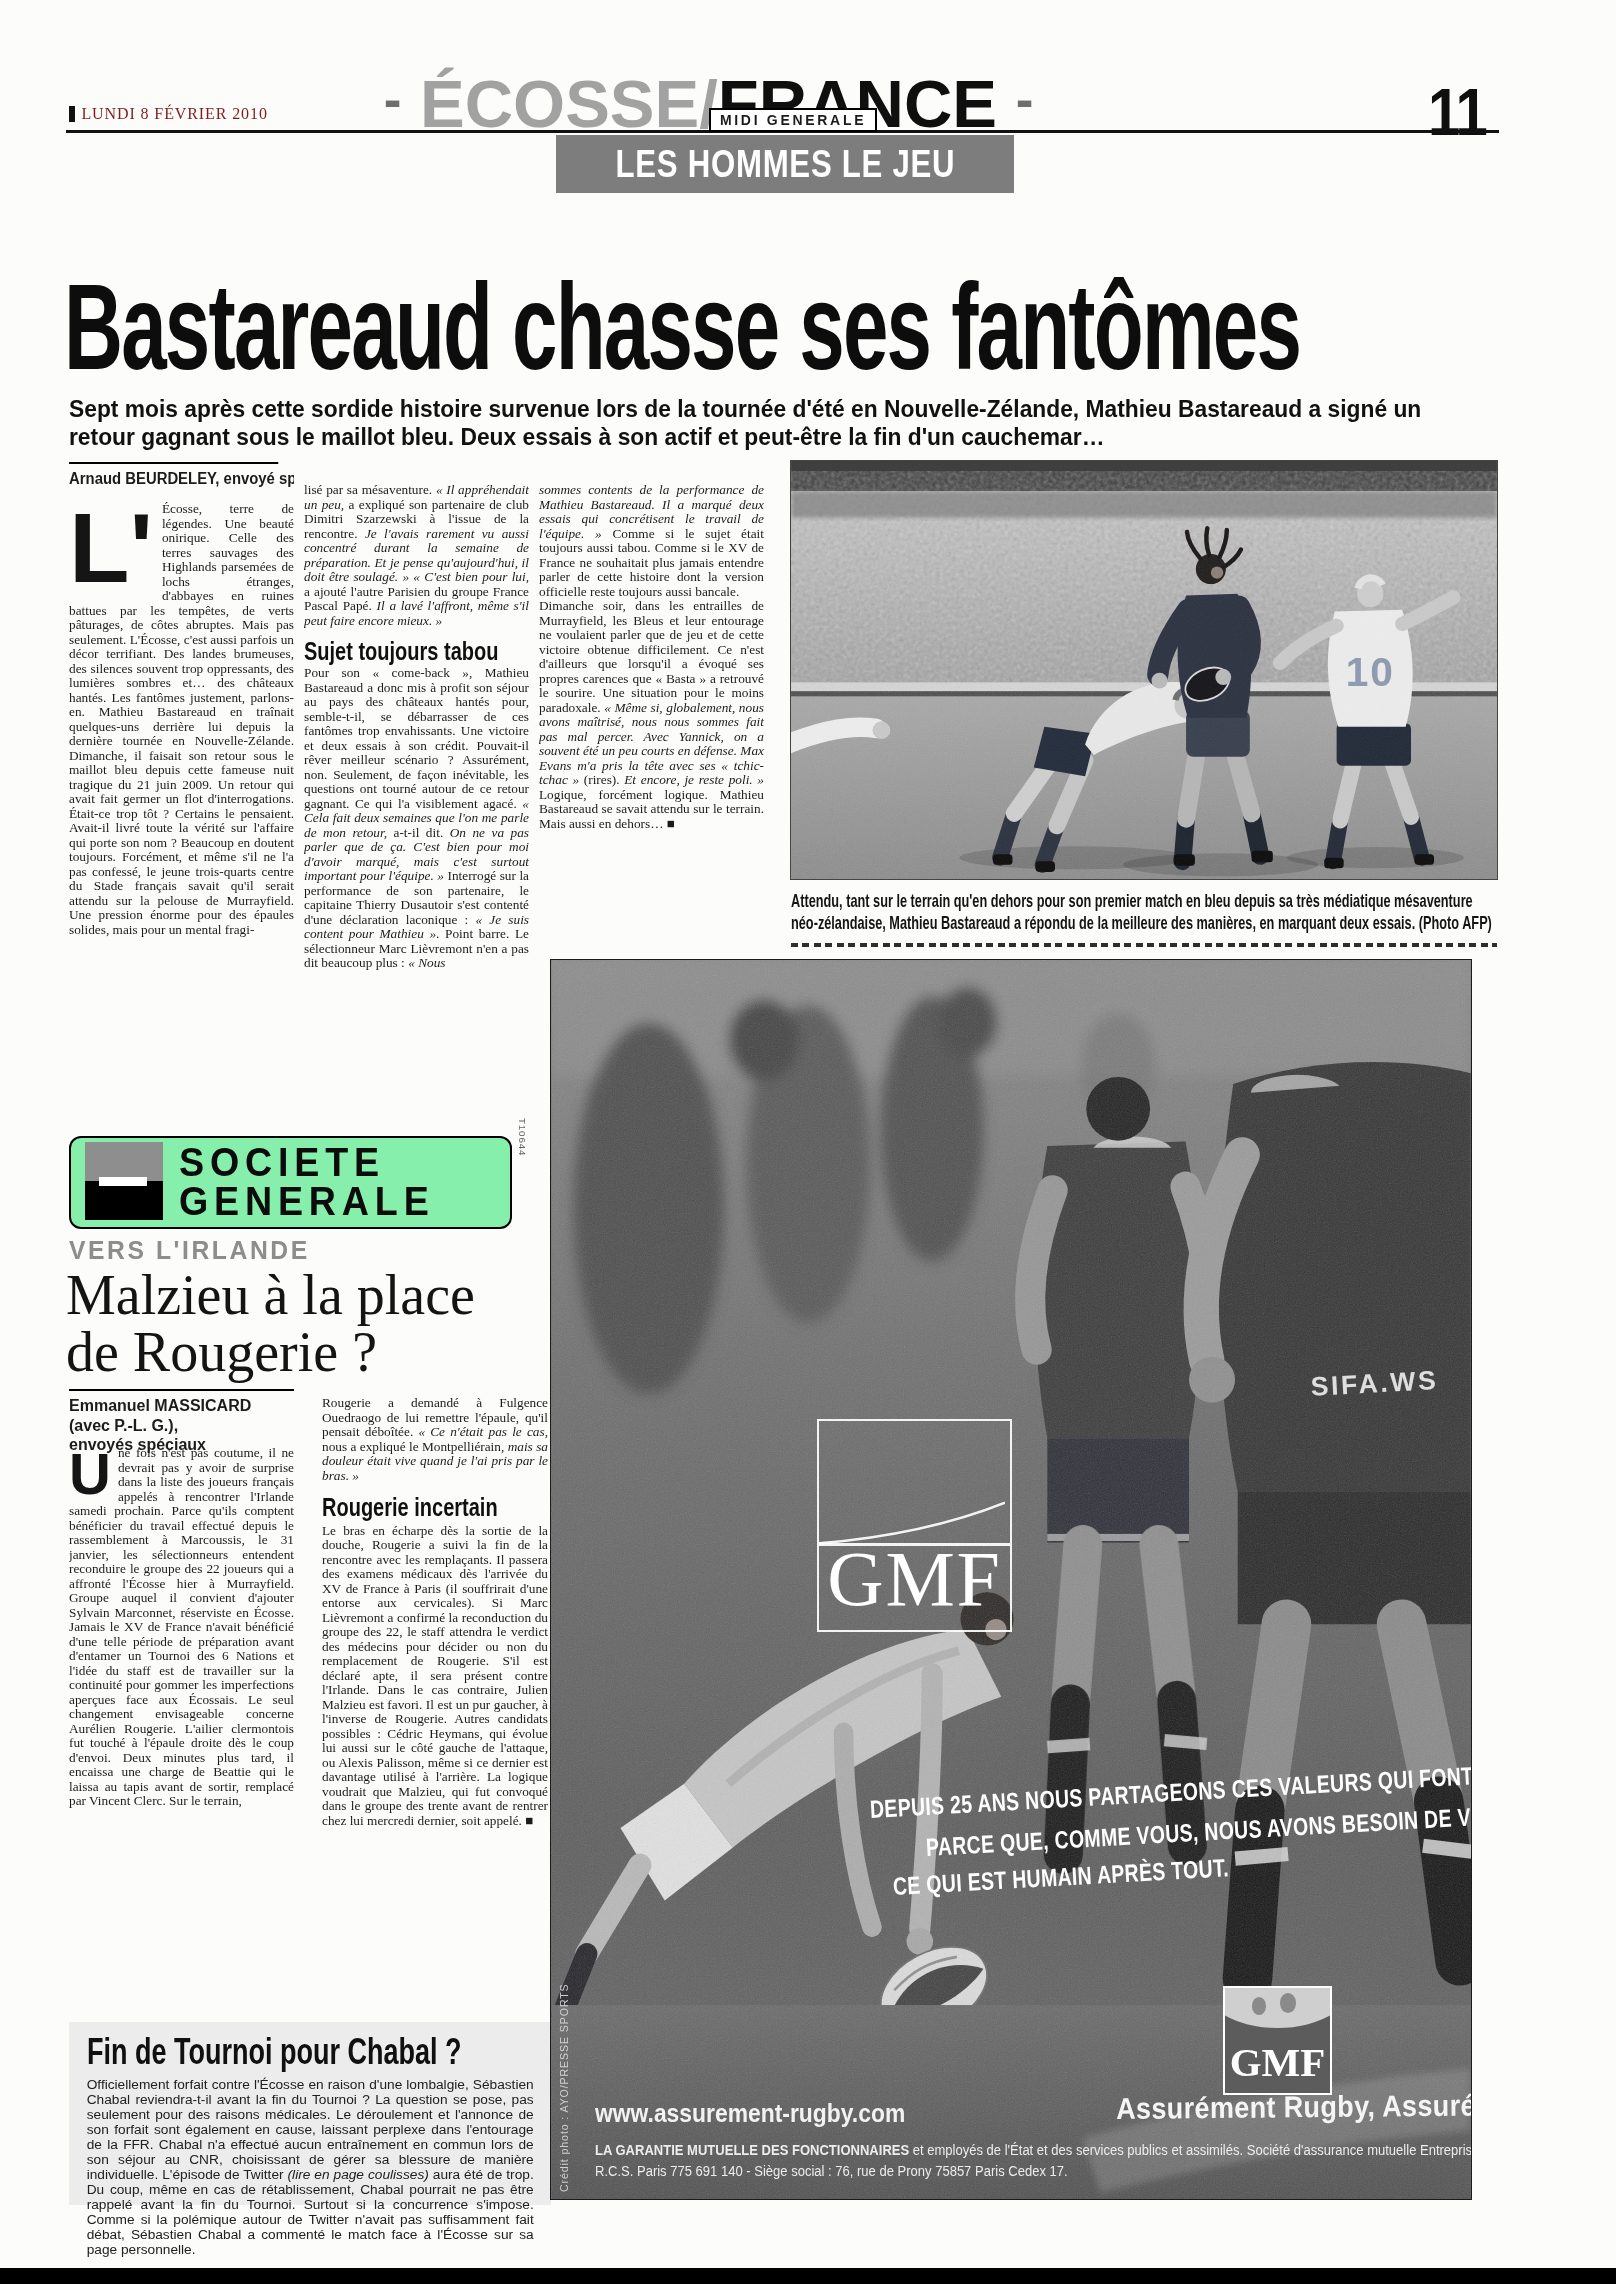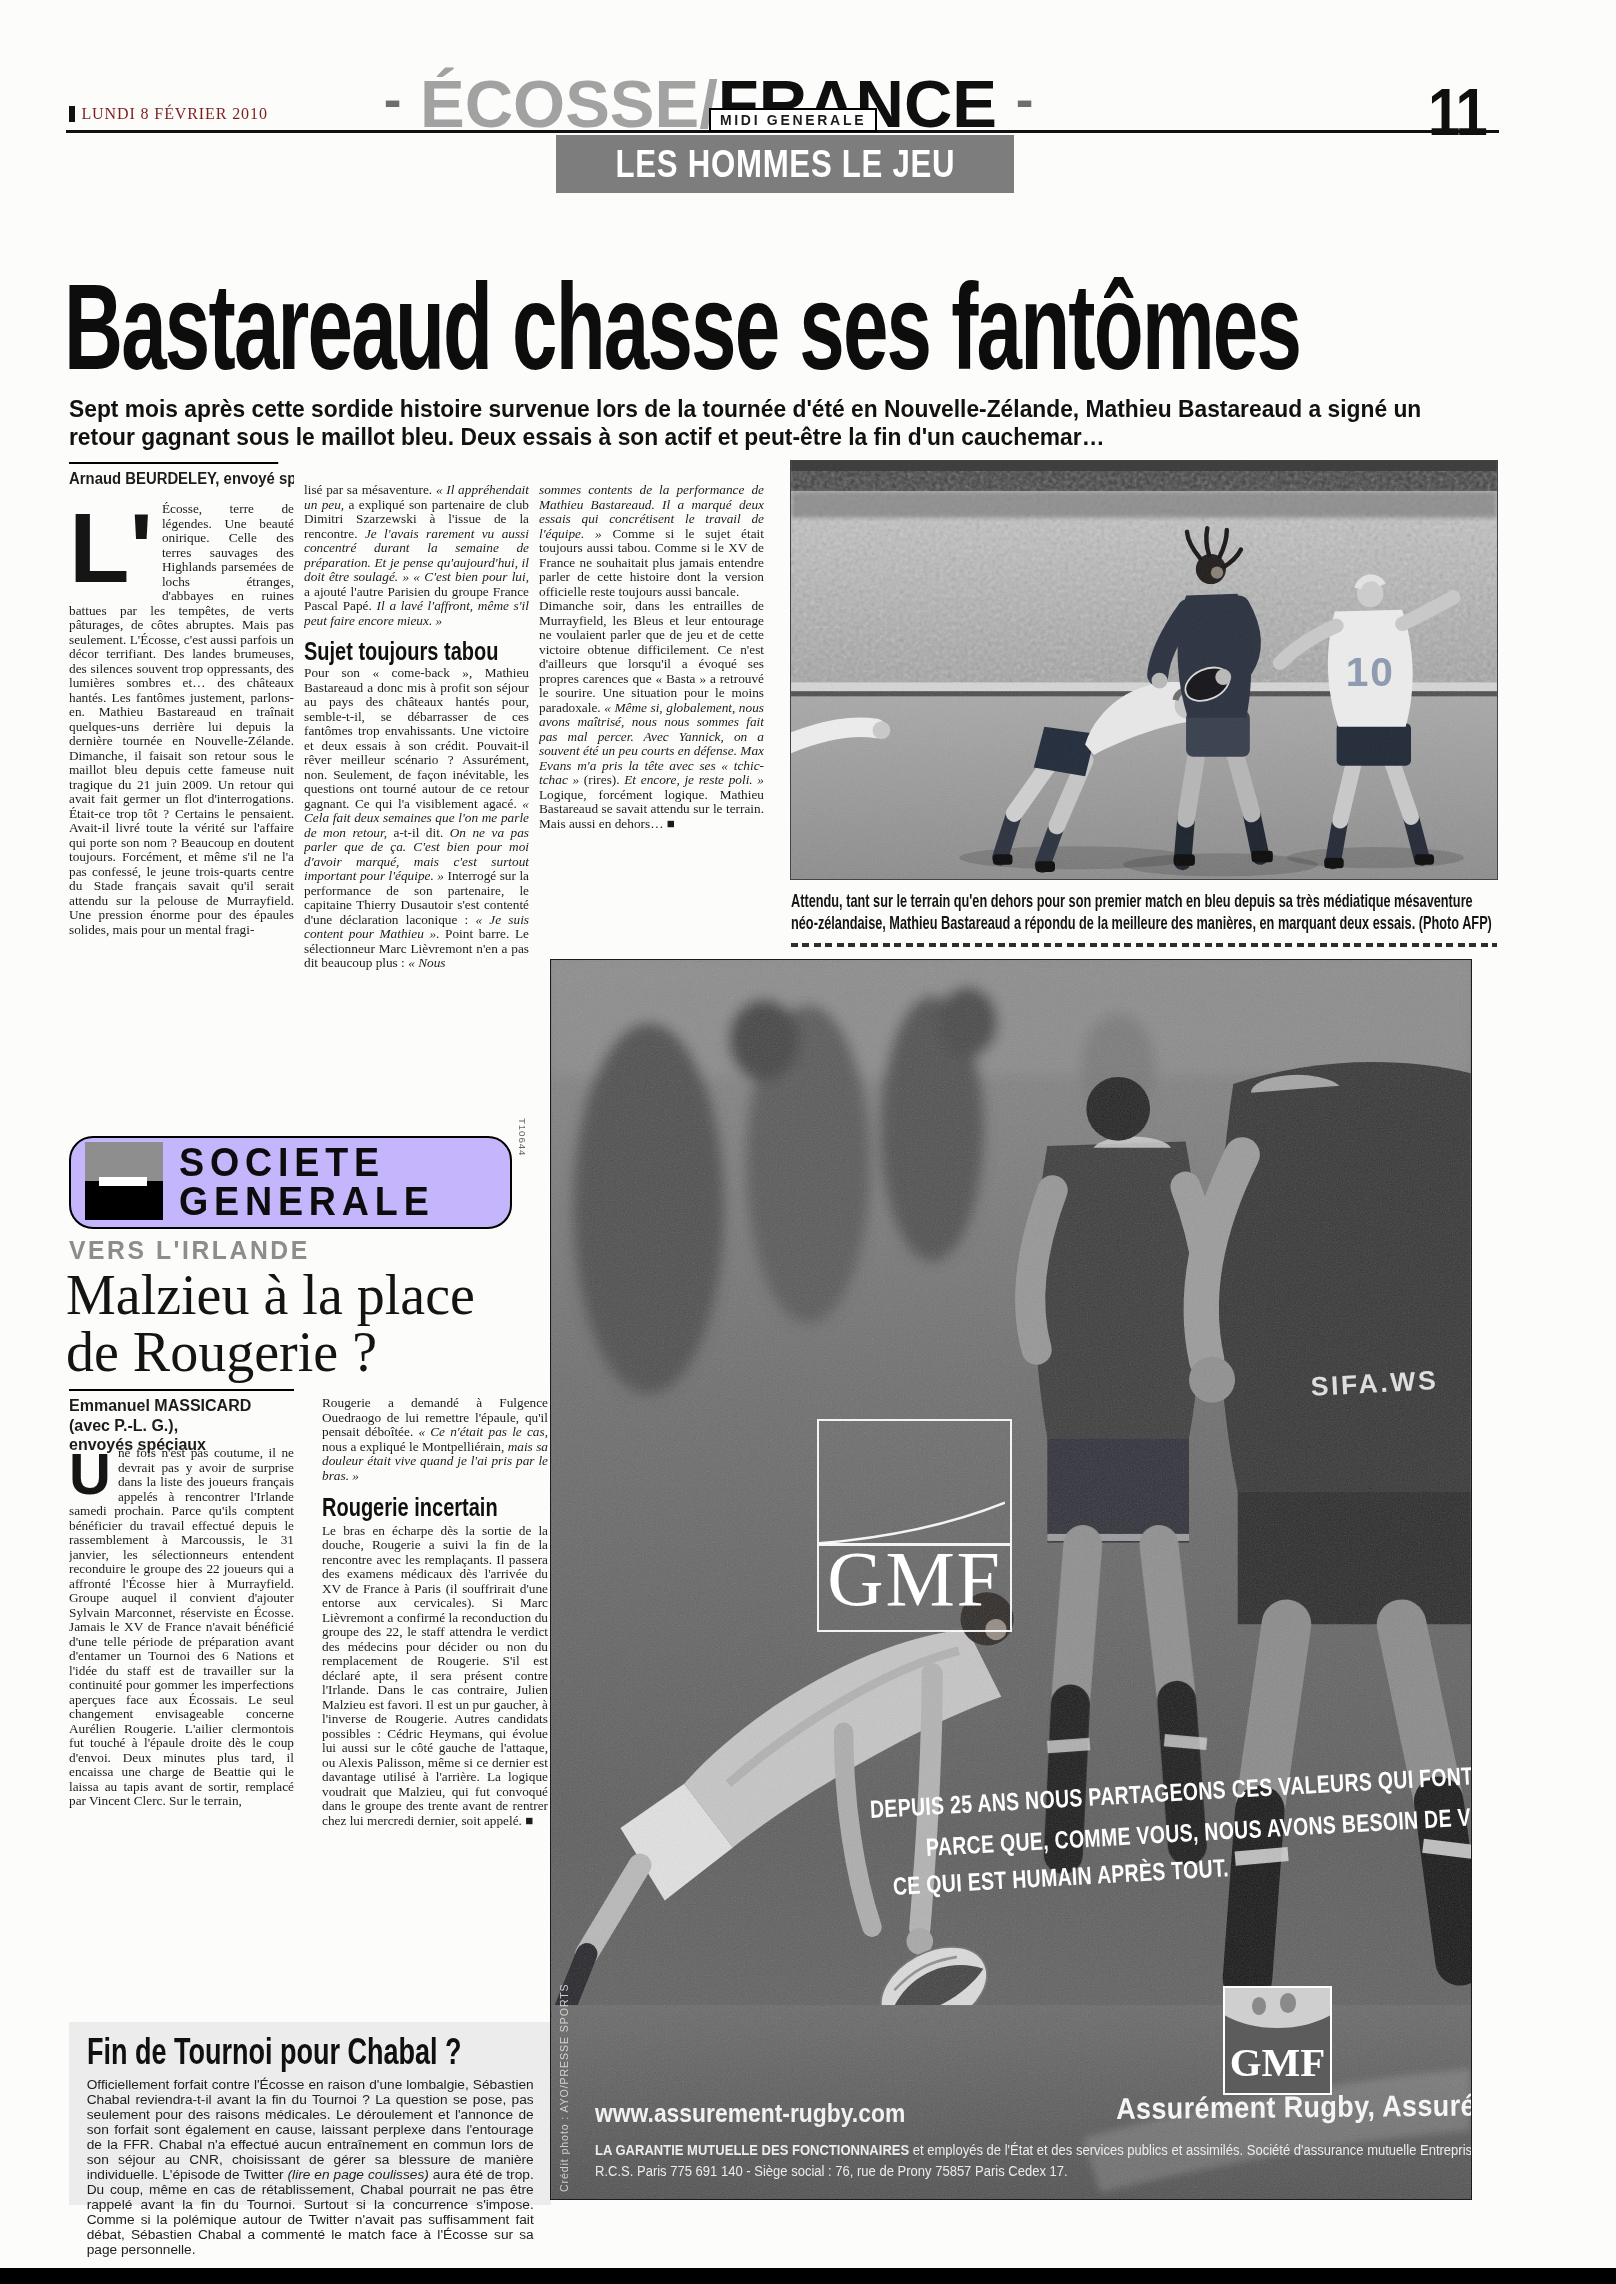--- a/index.html
+++ b/index.html
@@ -57,22 +57,22 @@
   #a1c3{left:539px;top:483px;width:225px;height:475px;}
 
   
   .photo1{left:791px;top:461px;width:706px;height:418px;background:#9a9a9a;outline:0.9px solid #444;}
   .caption1{left:791px;top:890px;width:983px;font-size:17.7px;line-height:22px;font-weight:bold;
             color:#141414;transform:scaleX(.72);transform-origin:left top;}
   .dash-rule{left:791px;top:943px;width:706px;height:3.5px;
              background:repeating-linear-gradient(90deg,#2e2e2e 0 7px,transparent 7px 11.5px);}
 
   
-  .sg-box{left:69px;top:1136px;width:439px;height:89px;border:2.7px solid #000;border-radius:24px;
-          background:#c4b5fd;}
+  .sg-box{left:69px;top:1136px;width:439px;height:89px;border:2.7px solid #000;border-radius:12px;
+          background:#86efac;}
   .sg-square{position:absolute;left:14px;top:4.4px;width:78px;height:78px;}
   .sg-sq-top{position:absolute;left:0;top:0;width:100%;height:50%;background:#8e8e8e;}
   .sg-sq-bot{position:absolute;left:0;top:50%;width:100%;height:50%;background:#000;}
   .sg-sq-bar{position:absolute;left:18%;top:calc(50% - 4.4px);width:62%;height:8.9px;background:#fff;}
   .sg-text{position:absolute;left:108px;top:5.3px;font-weight:bold;font-size:40px;line-height:39px;
            letter-spacing:6.2px;color:#0c0c0c;transform:scaleX(.94);transform-origin:left top;white-space:nowrap;}
   .sg-code{left:517px;top:1118px;font-size:9.7px;color:#666;writing-mode:vertical-rl;letter-spacing:0.9px;}
 
   
   .kicker2{left:69px;top:1235px;font-size:26px;font-weight:bold;letter-spacing:2.7px;color:#8d8d8d;

